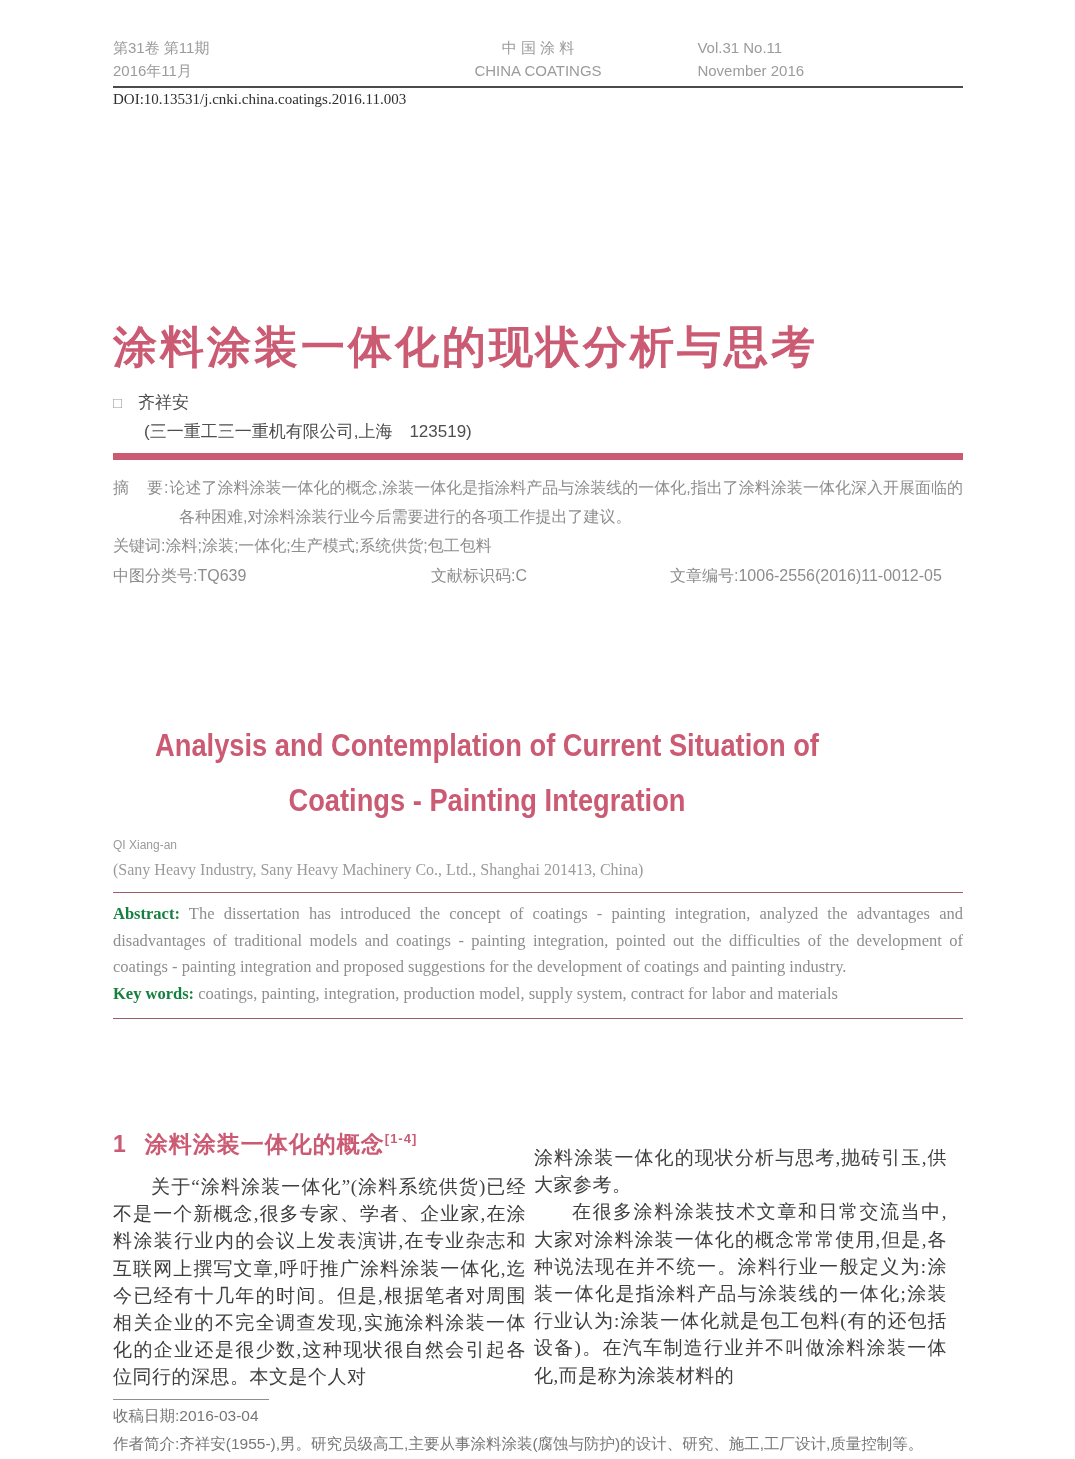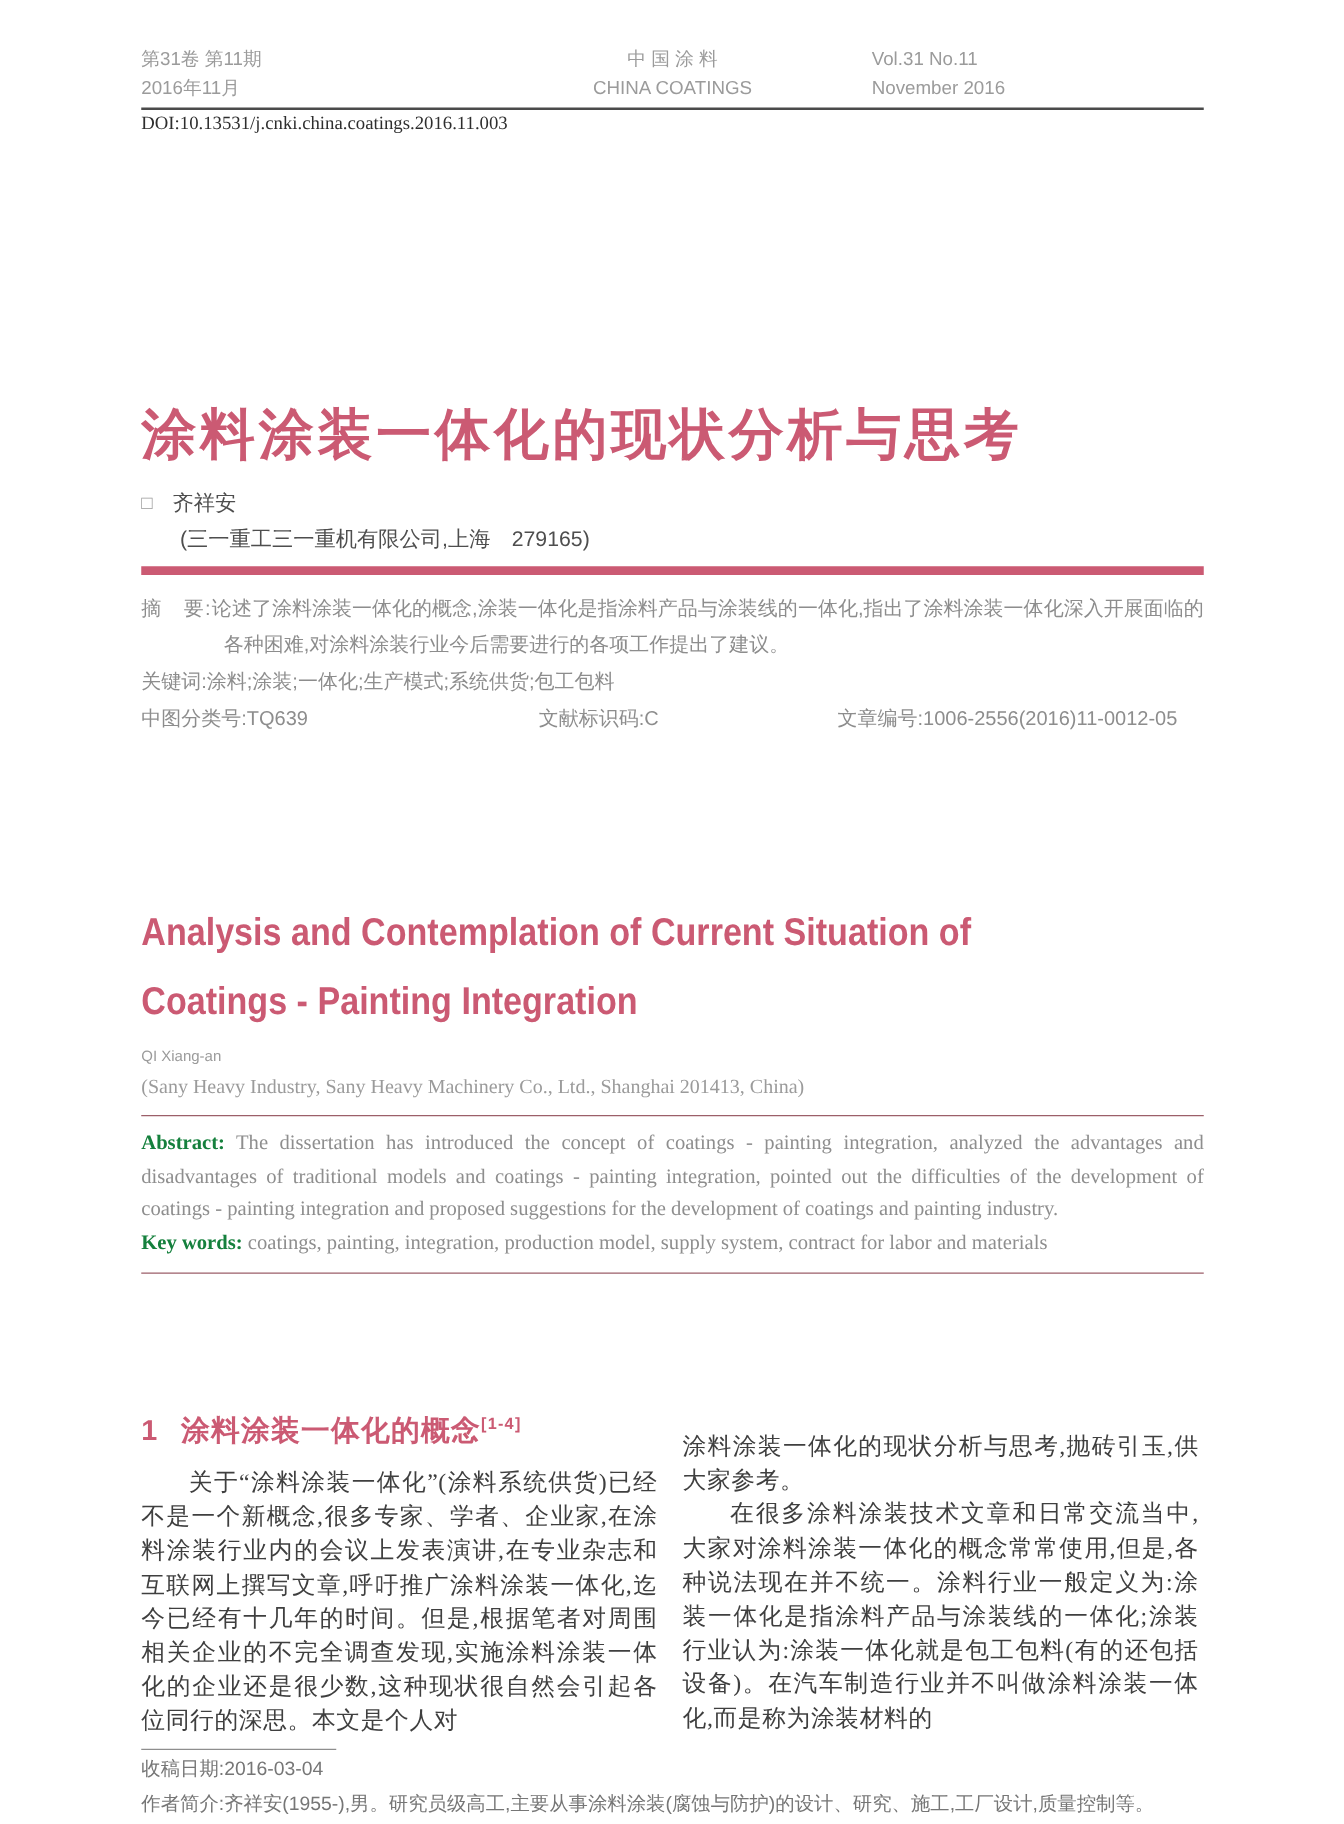--- a/index.html
+++ b/index.html
@@ -40,37 +40,37 @@
   .meta-cn { margin-top: 13px; font-size: 16px; line-height: 29px; color: var(--meta-gray); }
   .abs-cn { margin: 0; padding-left: 66px; text-indent: -66px; text-align: justify; }
   .abs-label { letter-spacing: 1px; }
   .keywords-cn { margin: 0; }
   .meta-row { display: flex; margin-top: 1px; }
   .meta-item-1 { width: 318px; }
   .meta-item-2 { width: 239px; }
   .meta-item-3 { flex: 1; }
 
   
-  .title-en { margin-top: 128px; color: var(--accent); font-weight: bold; font-size: 31px; line-height: 55px; }
+  .title-en { margin-top: 128px; color: var(--accent); font-weight: bold; font-size: 31px; line-height: 55px; text-align: center; }
   .title-en .t-line { white-space: nowrap; transform: scaleX(0.88); transform-origin: left center; }
   .author-en { margin-top: 10px; font-size: 12px; color: var(--header-gray); }
   .affil-en { margin-top: 9px; font-family: "Liberation Serif", "DejaVu Serif", serif; font-size: 16px; color: #9b9b9b; }
   .abstract-en-block {
     margin-top: 13px;
     border-top: 1px solid var(--rule-dark);
     border-bottom: 1px solid var(--rule-dark);
     padding: 8px 0 11px;
     font-family: "Liberation Serif", "DejaVu Serif", serif;
     font-size: 16.5px; line-height: 26.5px; color: #8e8e8e; text-align: justify;
   }
   .abstract-en-block p { margin: 0; }
   .en-label { font-weight: bold; color: #15803d; }
 
   
-  .body-columns { margin-top: 110px; display: flex; gap: 20px; }
+  .body-columns { margin-top: 110px; display: flex; gap: 8px; }
   .col { width: 413px; }
   .section-heading { margin: 0 0 13px 0; font-size: 23px; font-weight: bold; color: var(--accent); letter-spacing: 1px; }
   .section-num { margin-right: 18px; }
   .section-heading sup { font-size: 13px; font-weight: bold; }
   .body-p { margin: 0; font-family: "Liberation Serif", "DejaVu Serif", serif; font-size: 19px; line-height: 27.2px; letter-spacing: 0.5px; color: var(--body-ink); text-align: justify; }
   .indent { text-indent: 2em; }
   .col-right { padding-top: 15px; }
 
   
   .footnote { margin-top: 8px; }
@@ -97,21 +97,21 @@
     </div>
   </div>
   <div class="header-rule"></div>
   <div class="doi">DOI:10.13531/j.cnki.china.coatings.2016.11.003</div>
 
   <h1 class="title-cn" style="margin-bottom:0;">涂料涂装一体化的现状分析与思考</h1>
   <div class="author-row">
     <span class="author-marker">□</span>
     <span>齐祥安</span>
   </div>
-  <div class="affil-cn">(三一重工三一重机有限公司,上海　279165)</div>
+  <div class="affil-cn">(三一重工三一重机有限公司,上海　123519)</div>
   <div class="pink-bar"></div>
 
   <div class="meta-cn">
     <p class="abs-cn"><span class="abs-label">摘　要:</span><span>论述了涂料涂装一体化的概念,涂装一体化是指涂料产品与涂装线的一体化,指出了涂料涂装一体化深入开展面临的各种困难,对涂料涂装行业今后需要进行的各项工作提出了建议。</span></p>
     <p class="keywords-cn"><span>关键词:</span><span>涂料;涂装;一体化;生产模式;系统供货;包工包料</span></p>
     <div class="meta-row">
       <span class="meta-item-1">中图分类号:TQ639</span>
       <span class="meta-item-2">文献标识码:C</span>
       <span class="meta-item-3">文章编号:1006-2556(2016)11-0012-05</span>
     </div>

